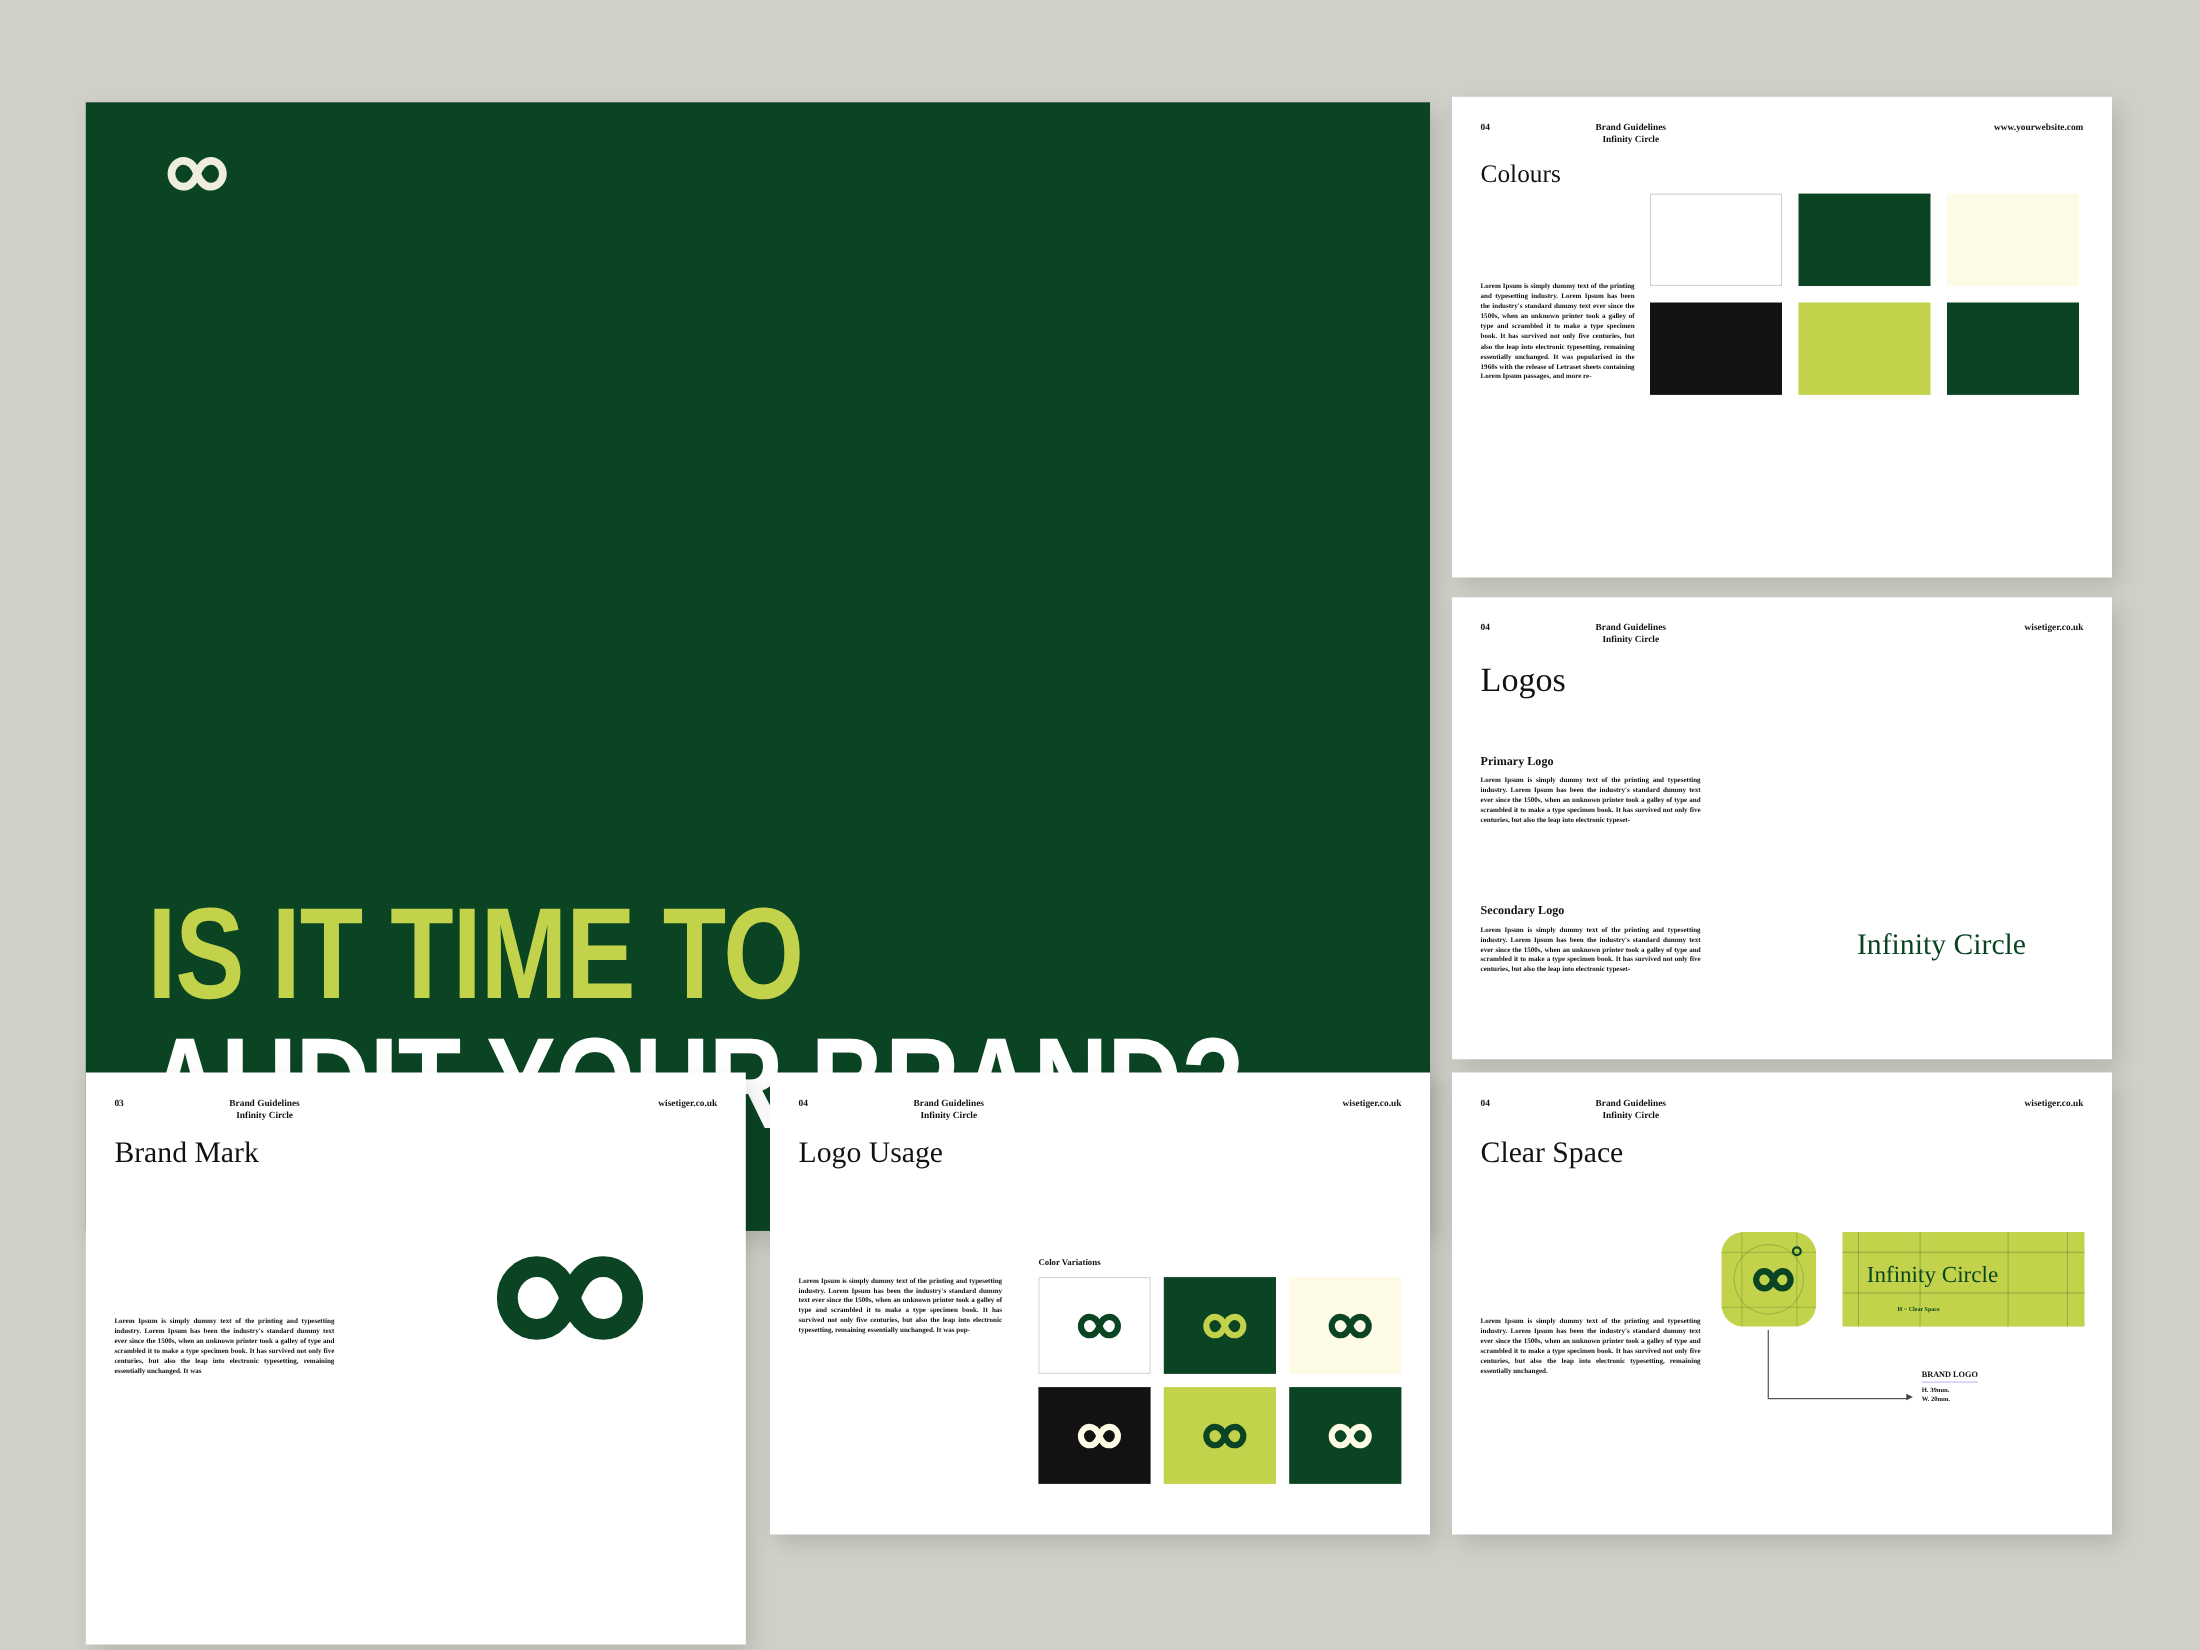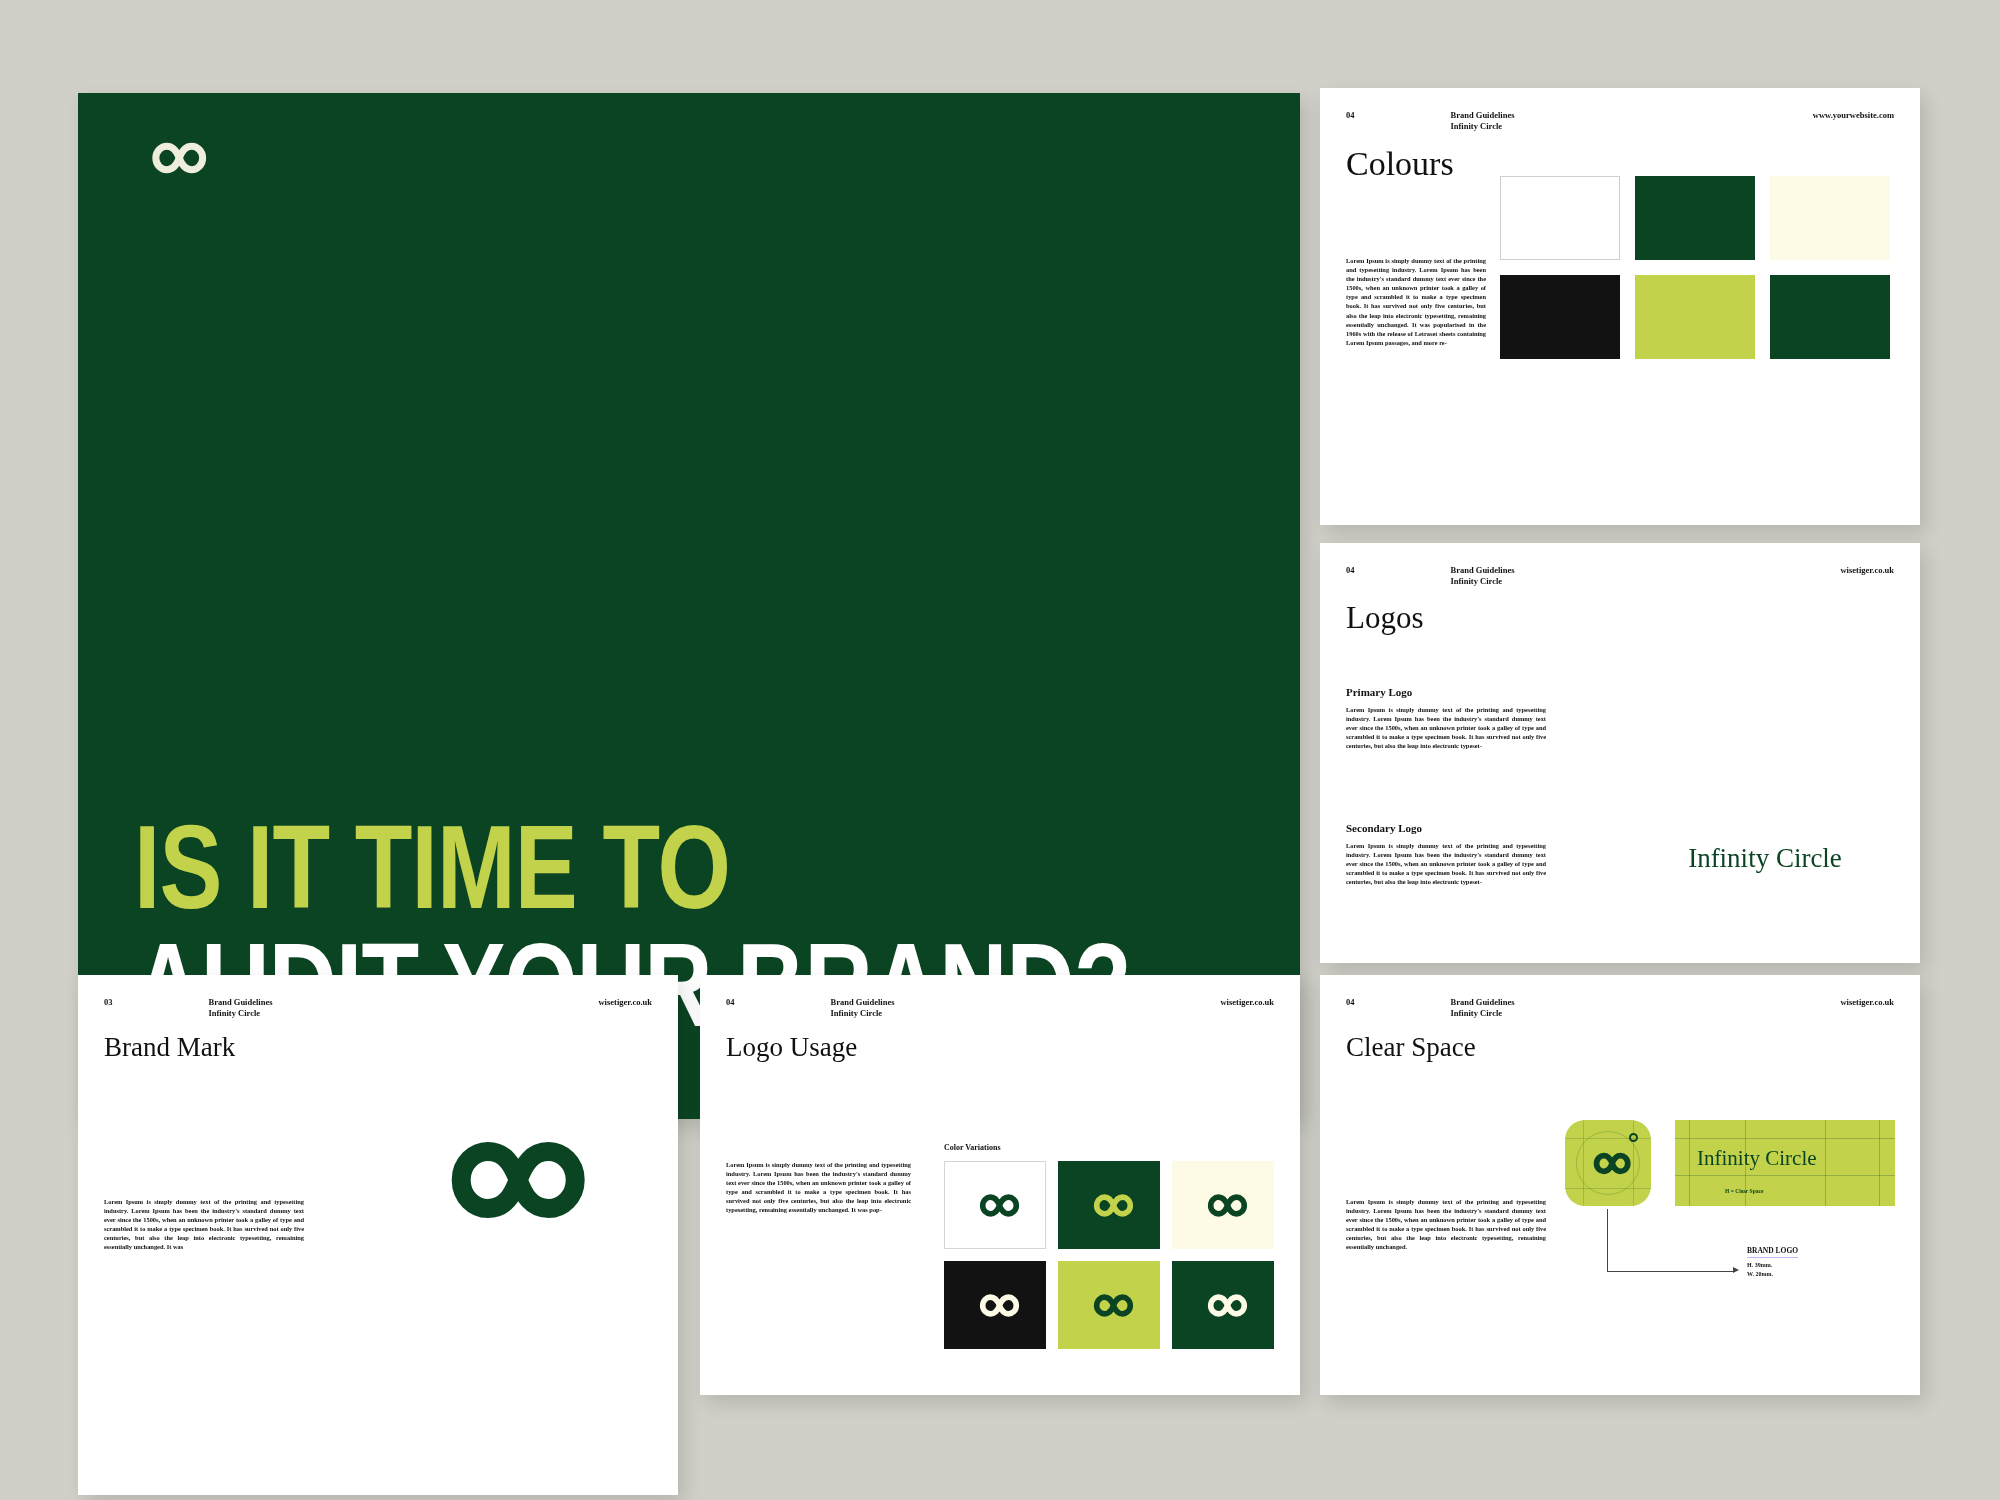--- a/index.html
+++ b/index.html
@@ -47,21 +47,21 @@
 
   
   .pg-head {
     position: absolute; left: 0; right: 0; top: 0;
     display: flex; align-items: flex-start;
     font-family: "Liberation Serif", serif;
     font-weight: 700;
     color: #111;
   }
   .pg-num { flex: 0 0 auto; }
-  .pg-center { flex: 0 0 auto; line-height: 1.25; }
+  .pg-center { flex: 0 0 auto; line-height: 1.25; text-align: center; }
   .pg-url { margin-left: auto; }
 
   .pg-title {
     position: absolute;
     font-family: "Liberation Serif", serif;
     font-weight: 400;
     color: #111;
   }
   .body-copy {
     font-family: "Liberation Serif", serif;
@@ -72,21 +72,21 @@
   .sub-head {
     font-family: "Liberation Serif", serif;
     font-weight: 700;
     color: #111;
   }
 
   
   #colours { left: 1320px; top: 88px; width: 600px; height: 437px; }
   #colours .pg-head { padding: 22px 26px 0 26px; font-size: 8.5px; }
   #colours .pg-center { margin-left: 96px; }
-  #colours .pg-title { left: 26px; top: 57px; font-size: 34px; }
+  #colours .pg-title { left: 26px; top: 57px; font-size: 23px; }
   #colours .copy-col {
     position: absolute; left: 26px; top: 168px; width: 140px;
     font-size: 6.4px; line-height: 1.42;
   }
   #colours .swatches {
     position: absolute; left: 180px; top: 88px; width: 390px;
     display: grid; grid-template-columns: repeat(3, 1fr);
     grid-template-rows: repeat(2, 84px);
     gap: 15px 15px;
   }

